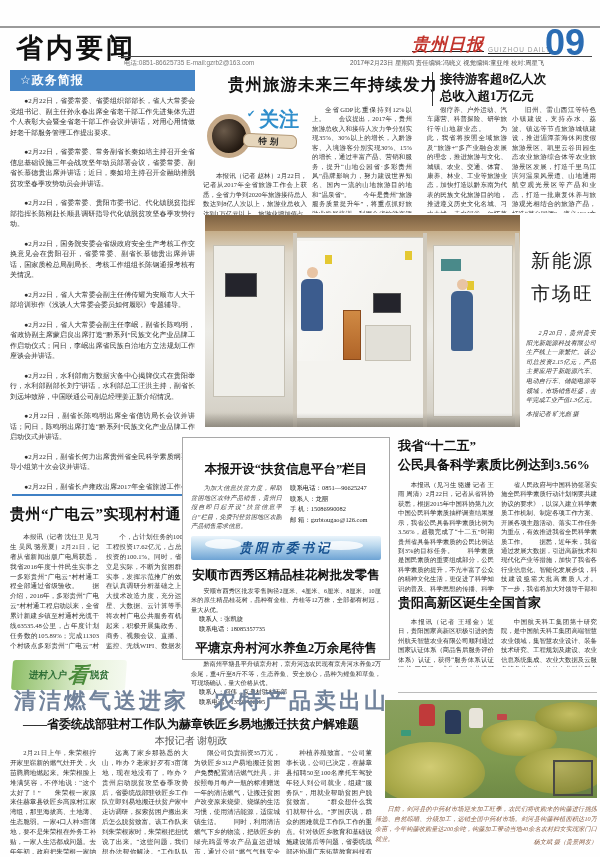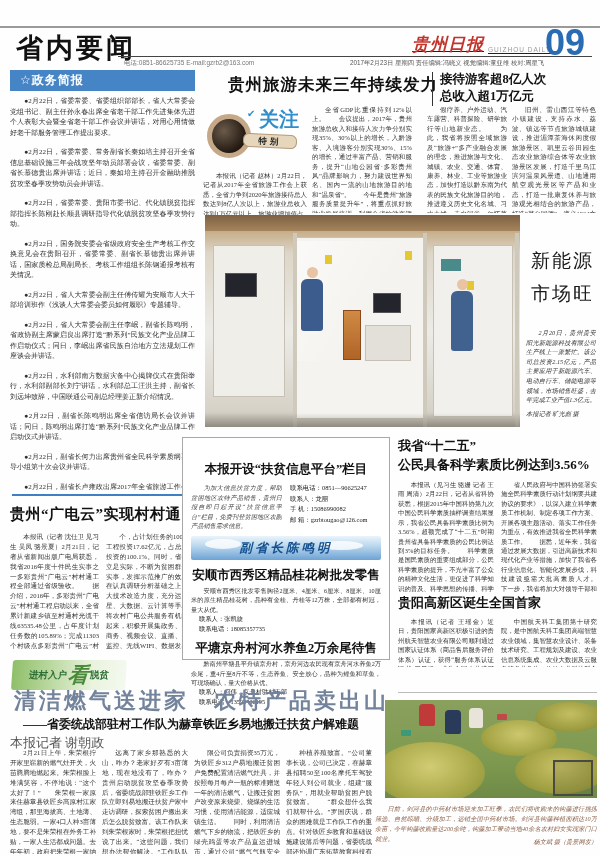--- a/index.html
+++ b/index.html
@@ -34,21 +34,21 @@
   .green-banner{left:12px;top:660px;width:114px;height:30px;display:flex;align-items:center;justify-content:center;
                 background:linear-gradient(90deg,#8fbf68,#e9f3dd 70%,#f4f9ef);border-radius:3px;transform:skewX(-4deg);}
   .green-banner .s1{font-size:9.5px;font-weight:bold;color:#2d6e35;}
   .green-banner .s2{font-size:21px;font-weight:bold;color:#4a8a3a;margin:0 1px;font-style:italic;}
   .green-banner .s3{font-size:9.5px;font-weight:bold;color:#2d6e35;}
 
   
   .gas-headline{left:14px;top:686px;width:358px;text-align:center;font-size:22px;font-weight:bold;
                 letter-spacing:3px;color:#72839b;white-space:nowrap;}
   .gas-subhead{left:10px;top:716px;width:362px;text-align:center;font-size:12px;font-weight:bold;color:#111;}
-  .gas-byline{left:10px;top:734px;width:362px;font-size:13px;color:#555;}
+  .gas-byline{left:10px;top:734px;width:362px;text-align:center;font-size:10px;color:#555;}
   .gas-body{left:10px;top:748px;width:362px;height:106px;display:flex;gap:6px;}
   .gas-body div{width:86px;font-size:6.6px;line-height:1.5;text-indent:2em;color:#333;}
 
   
   .t-headline{left:228px;top:74px;font-size:16.5px;font-weight:bold;letter-spacing:1px;color:#111;}
   .t-divider-v{left:432px;top:72px;width:1px;height:34px;background:#333;}
   .t-subtitle{left:440px;top:71px;font-size:12.5px;font-weight:bold;line-height:1.35;color:#111;}
   .t-col{font-size:6.5px;line-height:1.45;color:#333;text-indent:2em;}
   .t-col1{left:203px;top:171px;width:104px;height:44px;}
   .t-col2{left:312px;top:105px;width:100px;height:108px;}
@@ -224,21 +224,21 @@
       <div class="pov-contacts">
         <div>联系电话：0851—96625247</div>
         <div>联系人：龙丽</div>
         <div>手 机：15086990082</div>
         <div>邮 箱：gzrbtougao@126.com</div>
       </div>
     </div>
     <div class="pov-banner">
       <div class="cloud" style="left:14px;top:3px;width:36px;height:10px;"></div>
       <div class="cloud" style="right:18px;top:5px;width:44px;height:9px;"></div>
-      <span class="txt">副省长陈鸣明</span>
+      <span class="txt">贵阳市委书记</span>
     </div>
     <div class="ad-title">安顺市西秀区精品桂花树批发零售</div>
     <div class="ad-body jt">安顺市西秀区批发零售胸径2厘米、4厘米、6厘米、8厘米、10厘米的原生精品桂花树，品种有金桂、丹桂等12万株，全部都有树冠，量大从优。</div>
     <div class="ad-contact">联系人：张凯旋</div>
     <div class="ad-contact">联系电话：18085357735</div>
     <div class="ad-title">平塘京舟村河水养鱼2万余尾待售</div>
     <div class="ad-body jt">黔南州平塘县平舟镇京舟村，京舟河边农民现有京舟河水养鱼2万余尾，重4斤至8斤不等，生态养鱼、安全放心，品种为鲤鱼和草鱼，可现场确认，量大价格从优。</div>
     <div class="ad-contact">联系人：何伟，京舟村驻村干部</div>
     <div class="ad-contact">联系电话：13595436195</div>
   </div>

